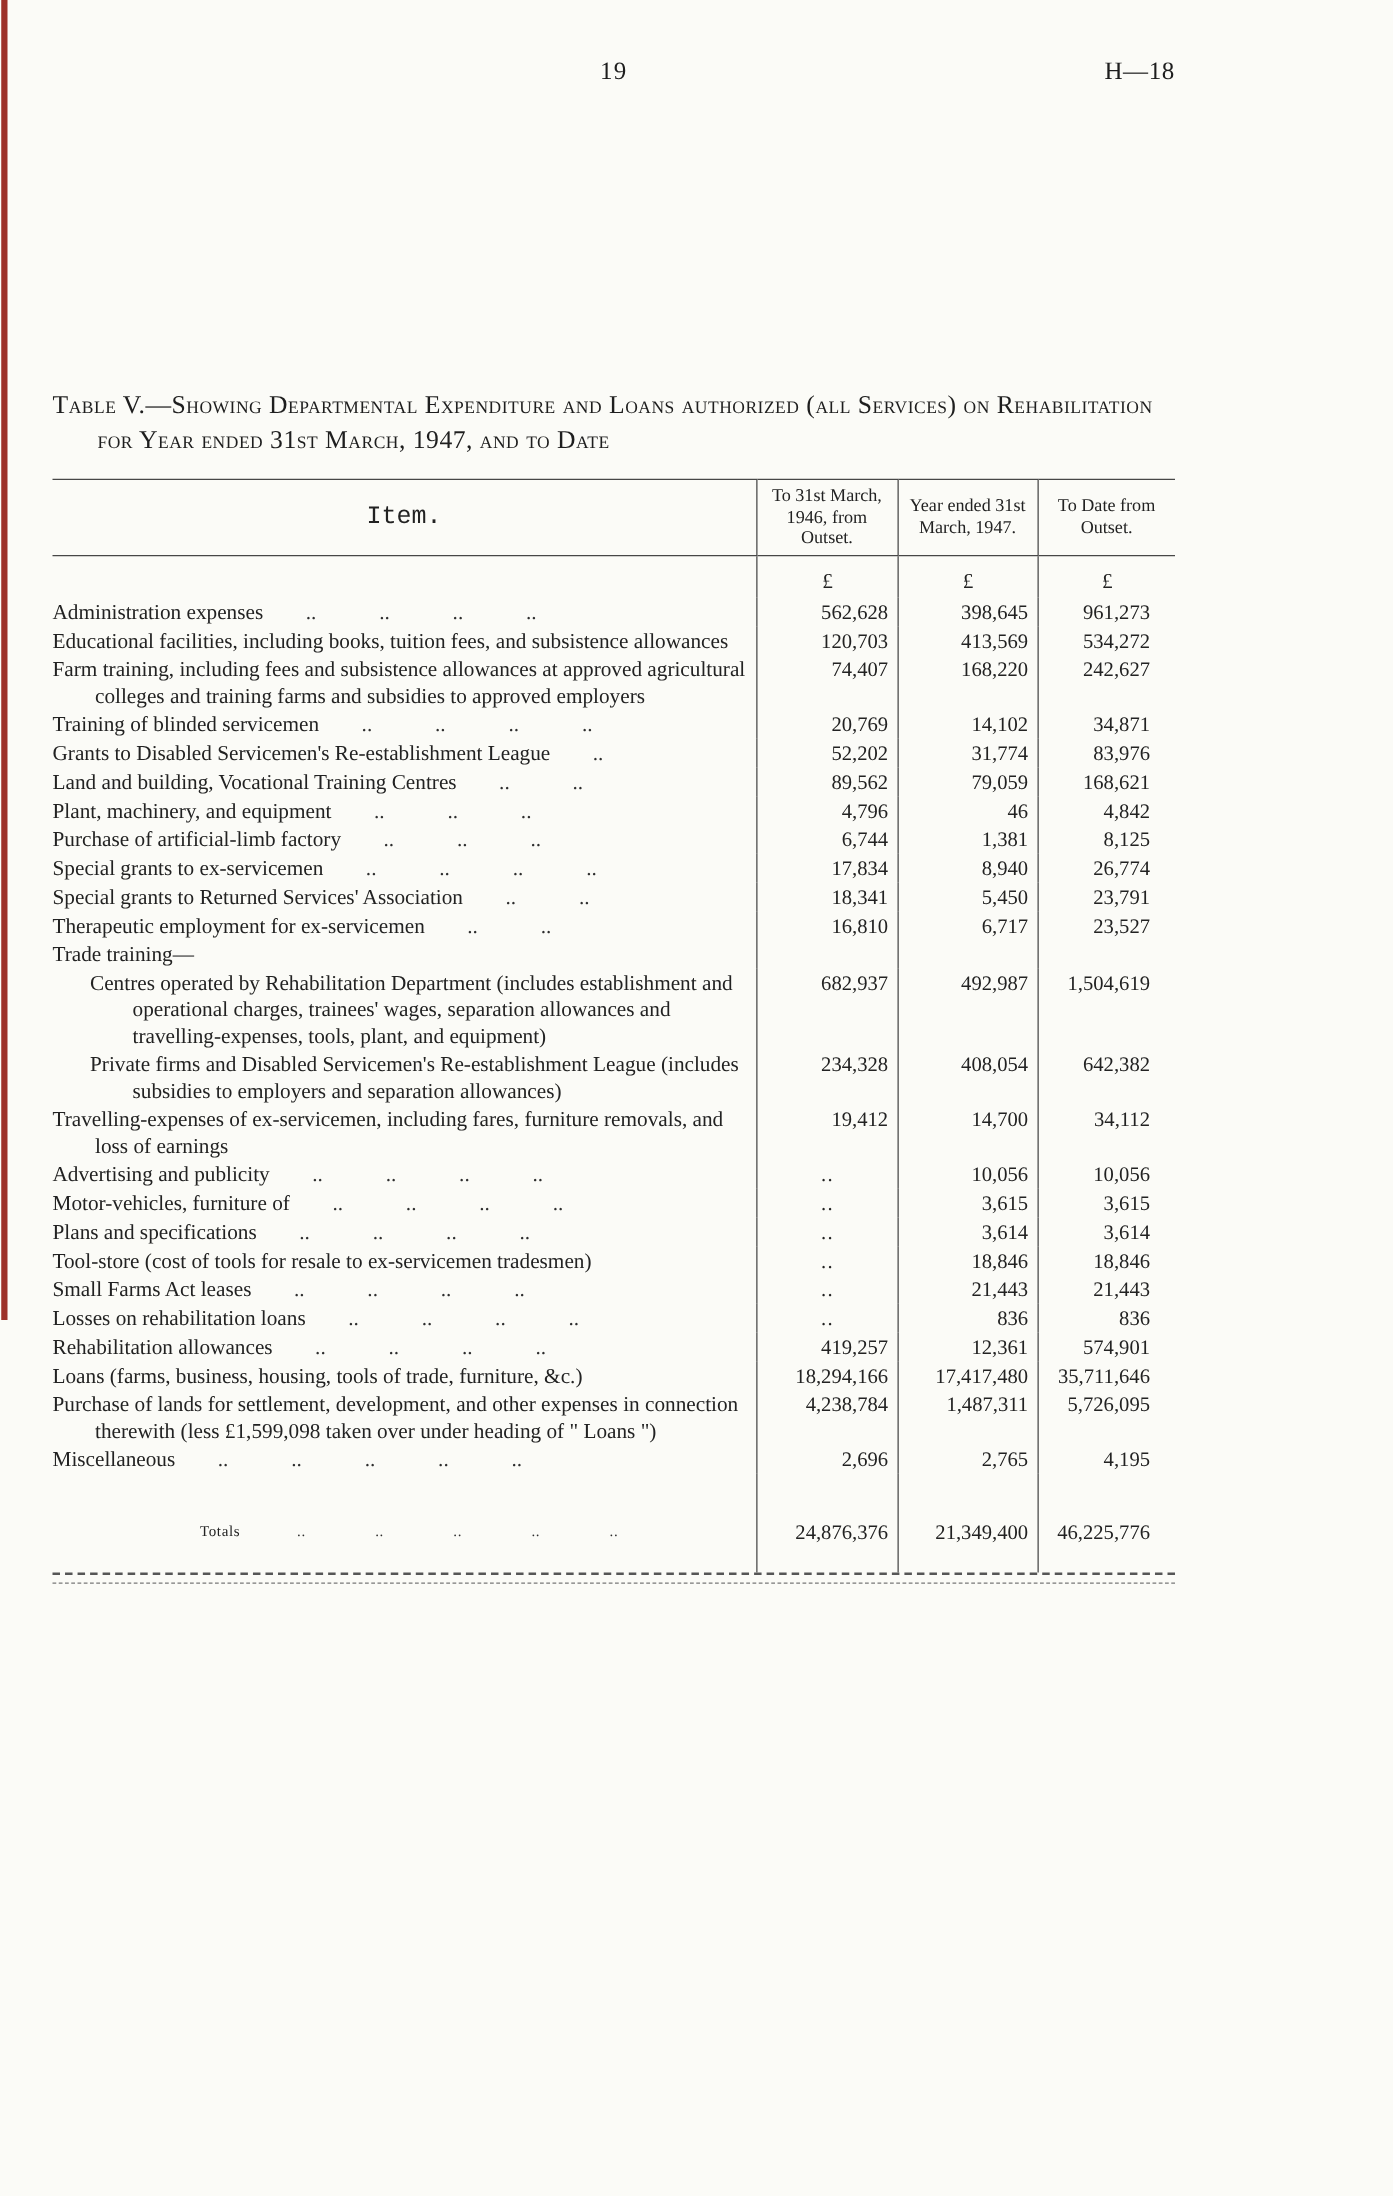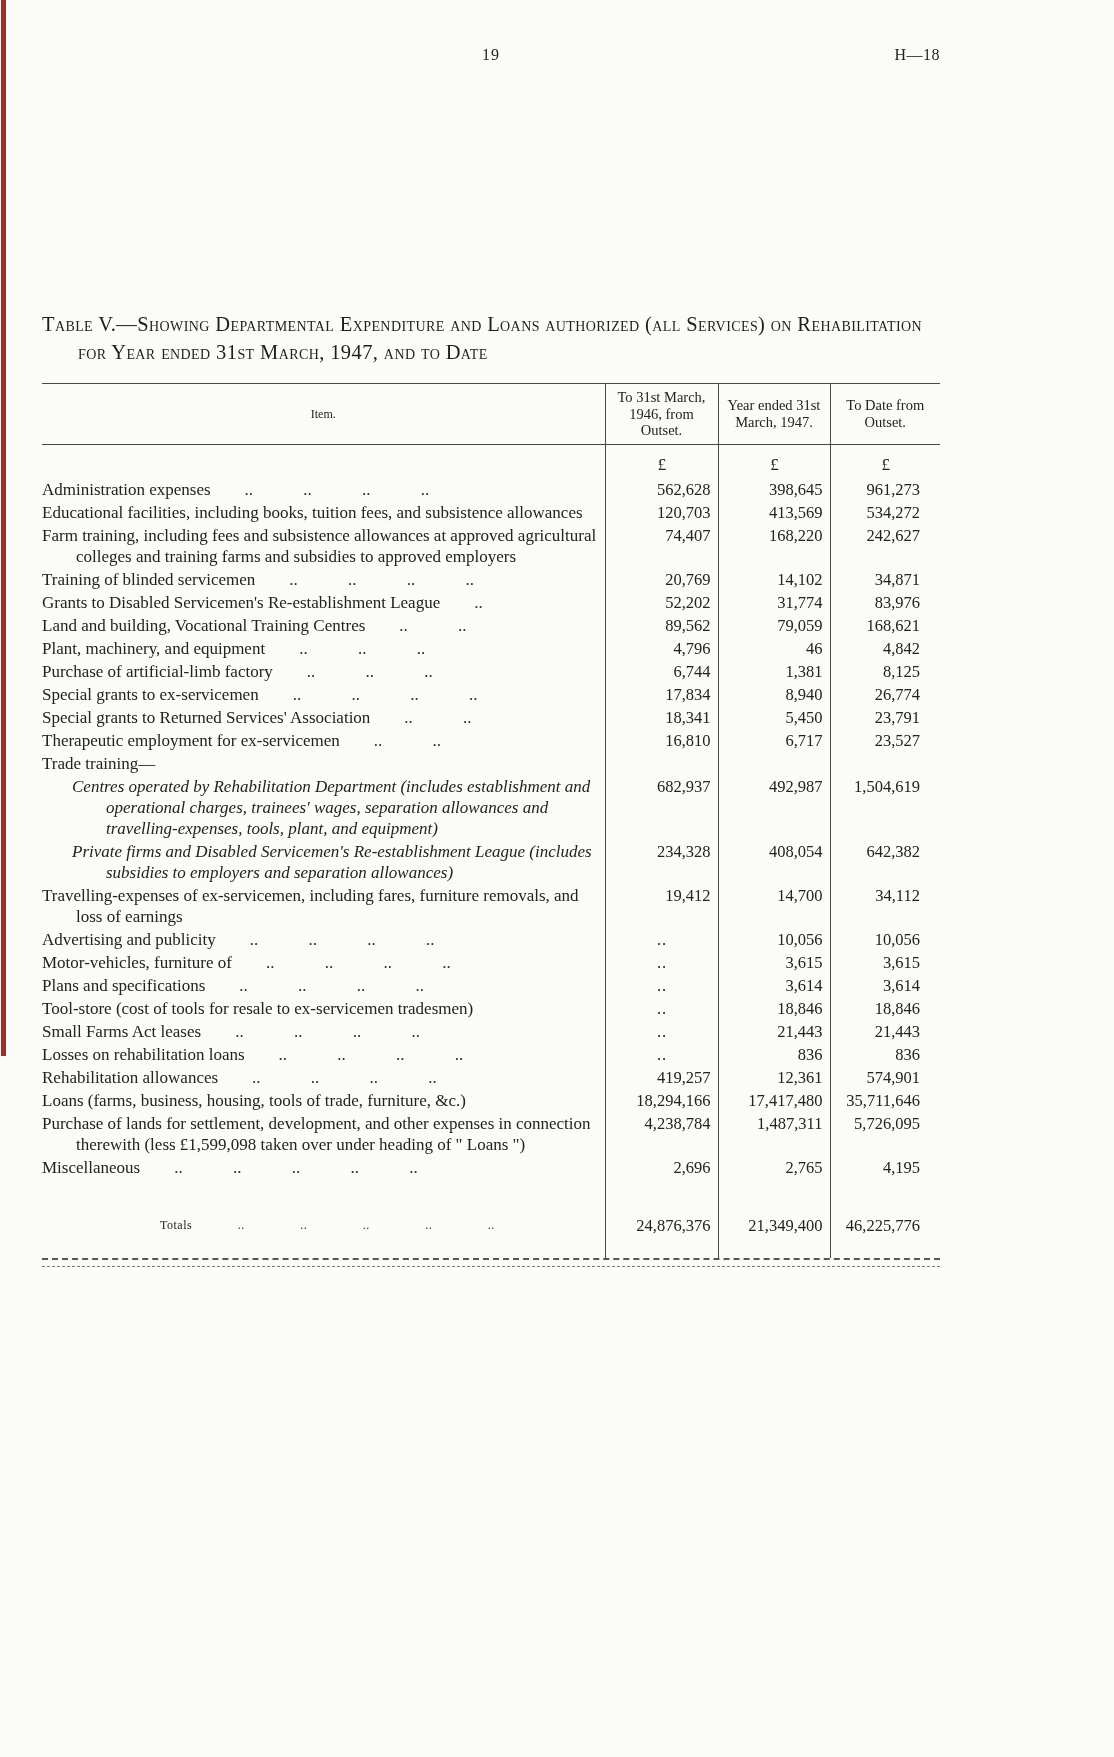--- a/index.html
+++ b/index.html
@@ -14,21 +14,21 @@
     overflow: hidden;
   }
   .scan-strip {
     position: absolute;
     left: 1px; top: 0;
     width: 5px; height: 1056px;
     background: #9c3129;
   }
   .page { padding: 46px 174px 0 42px; }
 
-  .page-header { position: relative; height: 26px; font-size: 16px; }
+  .page-header { position: relative; height: 26px; font-size: 20px; }
   .page-num { position: absolute; left: 0; right: 0; text-align: center; letter-spacing: 1px; }
   .doc-ref { position: absolute; right: 0; top: 0; letter-spacing: 0.5px; }
 
   .table-title {
     font-variant: small-caps;
     font-size: 20.5px;
     line-height: 28px;
     letter-spacing: 0.4px;
     margin: 238px 0 17px 0;
     padding-left: 36px;
@@ -47,41 +47,41 @@
   thead th {
     border-top: 1.5px solid #474747;
     border-bottom: 1.5px solid #474747;
     font-weight: 400;
     font-size: 14.5px;
     line-height: 16.5px;
     text-align: center;
     vertical-align: middle;
     padding: 5px 3px;
   }
-  thead th.item-h { font-size: 12px; }
+  thead th.item-h { font-size: 20px; font-family: Liberation Mono, monospace; }
   thead th.num-h { border-left: 1px solid #474747; }
 
   tbody td, tfoot td { vertical-align: top; line-height: 21px; }
 
   .num-cell {
     border-left: 1px solid #474747;
     text-align: right;
     padding-right: 7px;
     font-size: 16.5px;
   }
   .num-cell.c3 { padding-right: 20px; }
   .num-cell.empty { text-align: center; padding-right: 0; letter-spacing: 1px; }
 
   .item-cell {
     padding-left: 34px;
     text-indent: -34px;
     padding-right: 8px;
     margin-top: 16px;
   }
-  .item-cell.ind { padding-left: 64px; font-style: italic; }
+  .item-cell.ind { padding-left: 64px; }
 
   .leader { word-spacing: 46px; margin-left: 34px; color: #2d2d2d; white-space: nowrap; }
 
   .currency-row td { padding-top: 9px; padding-bottom: 3px; }
   .currency-row .num-cell.cur { text-align: center; padding-right: 0; font-size: 17px; }
 
   .totals-row td { padding-top: 36px; padding-bottom: 22px; }
   .totals-row .item-cell { padding-left: 118px; text-indent: 0; font-size: 12px; letter-spacing: 0.5px; }
   .totals-row .leader { word-spacing: 52px; margin-left: 42px; }
 

